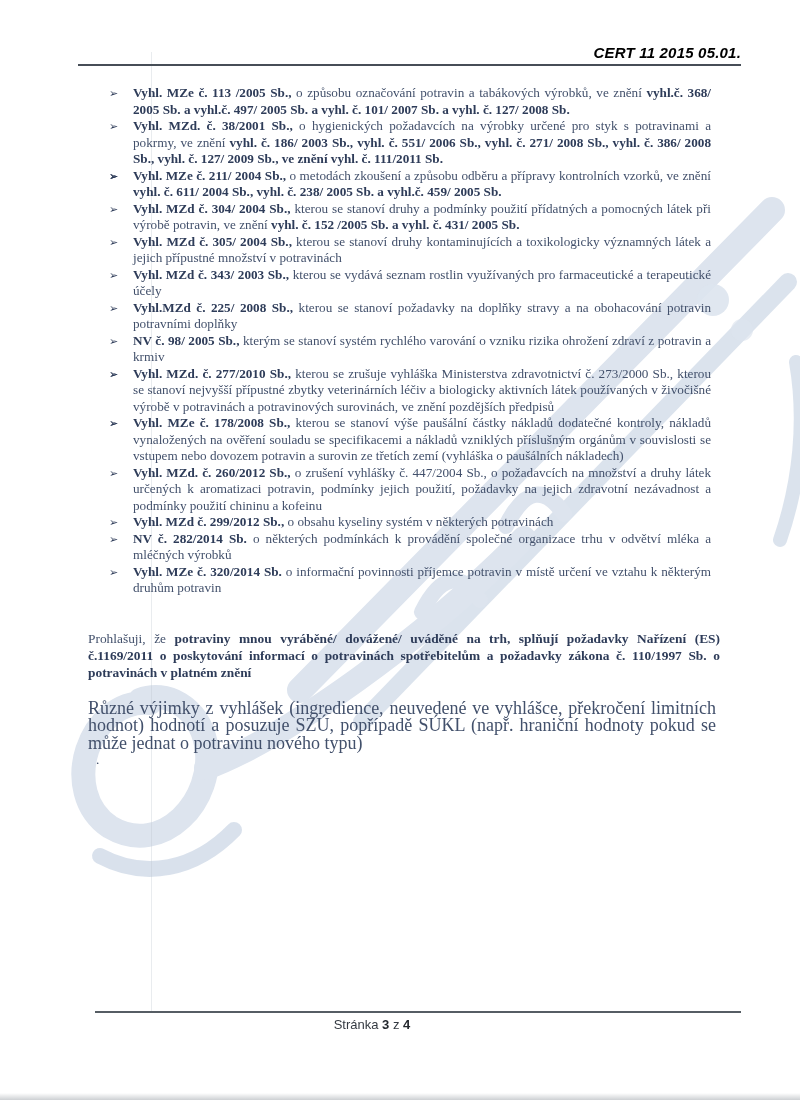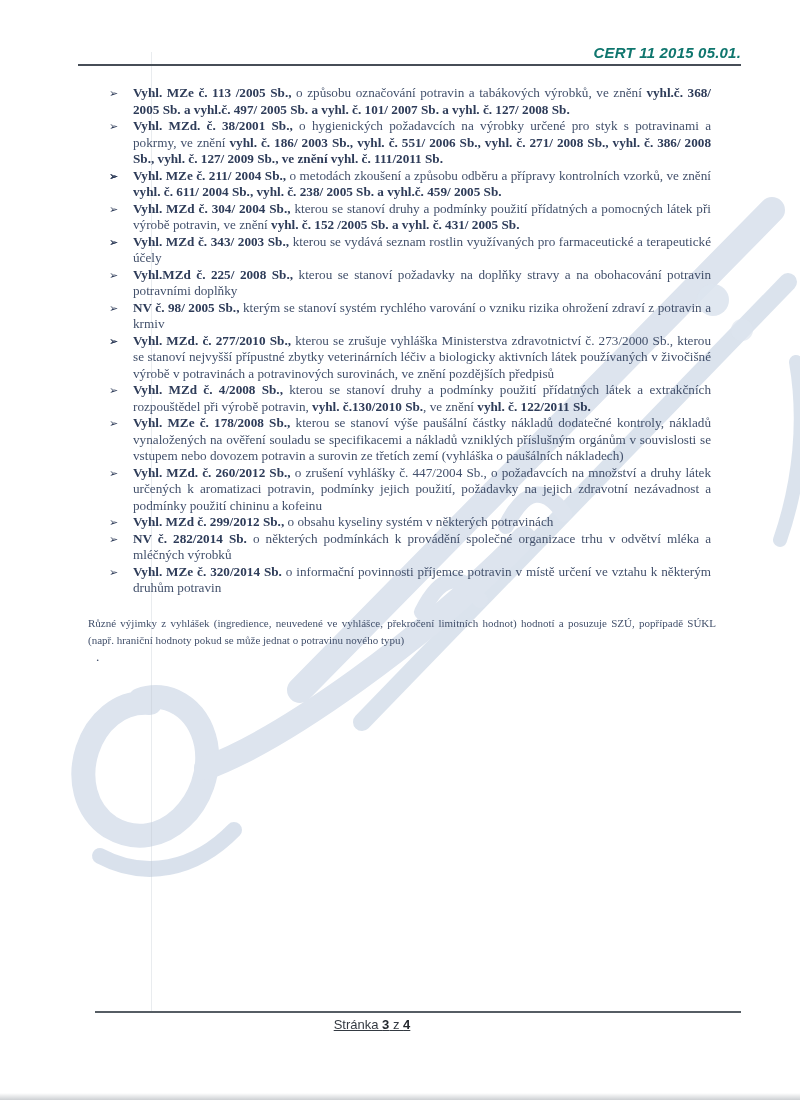--- a/index.html
+++ b/index.html
@@ -17,47 +17,47 @@
   .wm-stroke2{stroke:var(--wm2);fill:none;stroke-linecap:round;}
   .wm-fill{fill:var(--wm);}
   .scan-line{position:absolute;top:52px;left:151px;width:1px;height:960px;
     background:rgba(187,195,204,0.32);z-index:1;}
   .bottom-edge{position:absolute;left:0;right:0;bottom:0;height:7px;
     background:linear-gradient(#ffffff,#cdd0d3);z-index:3;}
 
   .header-code{
     position:absolute;top:44px;right:59px;z-index:2;
     font-family:"Liberation Sans", sans-serif;font-style:italic;font-weight:bold;
-    font-size:15px;letter-spacing:.2px;color:#0f766e;
+    font-size:15px;letter-spacing:.2px;color:#000000;
   }
   .header-rule{position:absolute;top:64px;left:78px;width:663px;height:2px;
     background:var(--rule);z-index:2;}
 
   .content{position:absolute;top:85px;left:88px;width:632px;z-index:2;}
   ul.reg-list{list-style:none;margin:0;padding:0;}
   ul.reg-list li{
     position:relative;padding-left:45px;padding-right:9px;
     text-align:justify;font-size:13.2px;line-height:16.5px;
   }
   ul.reg-list .marker{
     position:absolute;left:21px;top:1px;font-size:11px;line-height:16px;
     font-family:"DejaVu Sans", sans-serif;color:var(--ink-bold);
   }
   b{font-weight:bold;color:var(--ink-bold);}
 
   .declaration{margin:33px 0 0 0;padding-right:0;text-align:justify;
     font-size:13.4px;line-height:17.4px;}
   .exceptions{margin:18px 0 0 0;padding-right:4px;text-align:justify;
-    font-size:11px;line-height:17.4px;}
+    font-size:18px;line-height:17.4px;}
   .lone-dot{margin:1px 0 0 0;padding-left:8px;font-size:13.4px;line-height:14px;}
 
   .footer-rule{position:absolute;top:1011px;left:95px;width:646px;height:2px;
     background:#565d64;z-index:2;}
   .footer-text{position:absolute;top:1017px;left:0;width:744px;text-align:center;
-    font-family:"Liberation Sans", sans-serif;font-size:13px;color:var(--footer-ink);z-index:2;text-decoration:underline;}
+    font-family:"Liberation Sans", sans-serif;font-size:13px;color:var(--footer-ink);z-index:2;}
   .footer-text b{color:#24282e;}
 </style>
 </head>
 <body>
 
 <svg class="watermark" width="800" height="1100" viewBox="0 0 800 1100" aria-hidden="true">
   <path class="wm-stroke" stroke-width="26" d="M 300 690 L 772 210"></path>
   <path class="wm-stroke2" stroke-width="18" d="M 362 722 L 788 282" opacity="0.8"></path>
   <path class="wm-stroke" stroke-width="24" d="M 150 703 C 88 698, 58 792, 110 827 C 162 858, 216 800, 206 744 C 198 706, 166 690, 140 700"></path>
   <path class="wm-stroke" stroke-width="24" d="M 206 768 C 282 740, 424 640, 524 538"></path>
@@ -75,34 +75,35 @@
 <div class="header-rule"></div>
 
 <div class="content">
   <ul class="reg-list">
       <li><span class="marker">➢</span><span><b>Vyhl. MZe č. 113 /2005 Sb.,</b><span> o způsobu označování potravin a tabákových výrobků, ve znění </span><b>vyhl.č. 368/ 2005 Sb. a vyhl.č. 497/ 2005 Sb. a vyhl. č. 101/ 2007 Sb. a vyhl. č. 127/ 2008 Sb.</b></span></li>
       <li><span class="marker">➢</span><span><b>Vyhl. MZd. č. 38/2001 Sb.,</b><span> o hygienických požadavcích na výrobky určené pro styk s potravinami a pokrmy, ve znění </span><b>vyhl. č. 186/ 2003 Sb., vyhl. č. 551/ 2006 Sb., vyhl. č. 271/ 2008 Sb., vyhl. č. 386/ 2008 Sb., vyhl. č. 127/ 2009 Sb., ve znění vyhl. č. 111/2011 Sb.</b></span></li>
       <li><span class="marker">➢</span></li>
       <li><span class="marker">➢</span></li>
       <li><span class="marker">➢</span><span><b>Vyhl. MZe č. 211/ 2004 Sb.,</b><span> o metodách zkoušení a způsobu odběru a přípravy kontrolních vzorků, ve znění </span><b>vyhl. č. 611/ 2004 Sb., vyhl. č. 238/ 2005 Sb. a vyhl.č. 459/ 2005 Sb.</b></span></li>
       <li><span class="marker">➢</span><span><b>Vyhl. MZd č. 304/ 2004 Sb.,</b><span> kterou se stanoví druhy a podmínky použití přídatných a pomocných látek při výrobě potravin, ve znění </span><b>vyhl. č. 152 /2005 Sb. a vyhl. č. 431/ 2005 Sb.</b></span></li>
-      <li><span class="marker">➢</span></li>
+      <li><span class="marker">➢</span><span><b>Vyhl. MZd č. 305/ 2004 Sb.,</b><span> kterou se stanoví druhy kontaminujících a toxikologicky významných látek a jejich přípustné množství v potravinách</span></span></li>
       <li><span class="marker">➢</span><span><b>Vyhl. MZd č. 343/ 2003 Sb.,</b><span> kterou se vydává seznam rostlin využívaných pro farmaceutické a terapeutické účely</span></span></li>
       <li><span class="marker">➢</span><span><b>Vyhl.MZd č. 225/ 2008 Sb.,</b><span> kterou se stanoví požadavky na doplňky stravy a na obohacování potravin potravními doplňky</span></span></li>
       <li><span class="marker">➢</span><span><b>NV č. 98/ 2005 Sb.,</b><span> kterým se stanoví systém rychlého varování o vzniku rizika ohrožení zdraví z potravin a krmiv</span></span></li>
       <li><span class="marker">➢</span></li>
       <li><span class="marker">➢</span><span><b>Vyhl. MZd. č. 277/2010 Sb.,</b><span> kterou se zrušuje vyhláška Ministerstva zdravotnictví č. 273/2000 Sb., kterou se stanoví nejvyšší přípustné zbytky veterinárních léčiv a biologicky aktivních látek používaných v živočišné výrobě v potravinách a potravinových surovinách, ve znění pozdějších předpisů</span></span></li>
-      <li><span class="marker">➢</span><span><b>Vyhl. MZd č. 4/2008 Sb.,</b><span> kterou se stanoví druhy a podmínky použití přídatných látek a extrakčních rozpouštědel při výrobě potravin, </span><b>vyhl. č.130/2010 Sb.</b><span>, ve znění </span><b>vyhl. č. 122/2011 Sb.</b></span></li>
+      <li><span class="marker">➢</span></li>
       <li><span class="marker">➢</span><span><b>Vyhl. MZe č. 178/2008 Sb.,</b><span> kterou se stanoví výše paušální částky nákladů dodatečné kontroly, nákladů vynaložených na ověření souladu se specifikacemi a nákladů vzniklých příslušným orgánům v souvislosti se vstupem nebo dovozem potravin a surovin ze třetích zemí (vyhláška o paušálních nákladech)</span></span></li>
       <li><span class="marker">➢</span><span><b>Vyhl. MZd. č. 260/2012 Sb.,</b><span> o zrušení vyhlášky č. 447/2004 Sb., o požadavcích na množství a druhy látek určených k aromatizaci potravin, podmínky jejich použití, požadavky na jejich zdravotní nezávadnost a podmínky použití chininu a kofeinu</span></span></li>
       <li><span class="marker">➢</span><span><b>Vyhl. MZd č. 299/2012 Sb.,</b><span> o obsahu kyseliny systém v některých potravinách</span></span></li>
       <li><span class="marker">➢</span><span><b>NV č. 282/2014 Sb.</b><span> o některých podmínkách k provádění společné organizace trhu v odvětví mléka a mléčných výrobků</span></span></li>
       <li><span class="marker">➢</span><span><b>Vyhl. MZe č. 320/2014 Sb.</b><span> o informační povinnosti příjemce potravin v místě určení ve vztahu k některým druhům potravin</span></span></li>
     </ul>
 
+  <p class="declaration"><span>Prohlašuji, že </span><b>potraviny mnou vyráběné/ dovážené/ uváděné na trh, splňují požadavky Nařízení (ES) č.1169/2011 o poskytování informací o potravinách spotřebitelům a požadavky zákona č. 110/1997 Sb. o potravinách v platném znění</b></p>
 
   <p class="exceptions">Různé výjimky z vyhlášek (ingredience, neuvedené ve vyhlášce, překročení limitních hodnot) hodnotí a posuzuje SZÚ, popřípadě SÚKL (např. hraniční hodnoty pokud se může jednat o potravinu nového typu)</p>
 
   <p class="lone-dot">.</p>
 </div>
 
 <div class="footer-rule"></div>
 <div class="footer-text"><span>Stránka </span><b>3</b><span> z </span><b>4</b></div>
 
 <div class="bottom-edge"></div>

